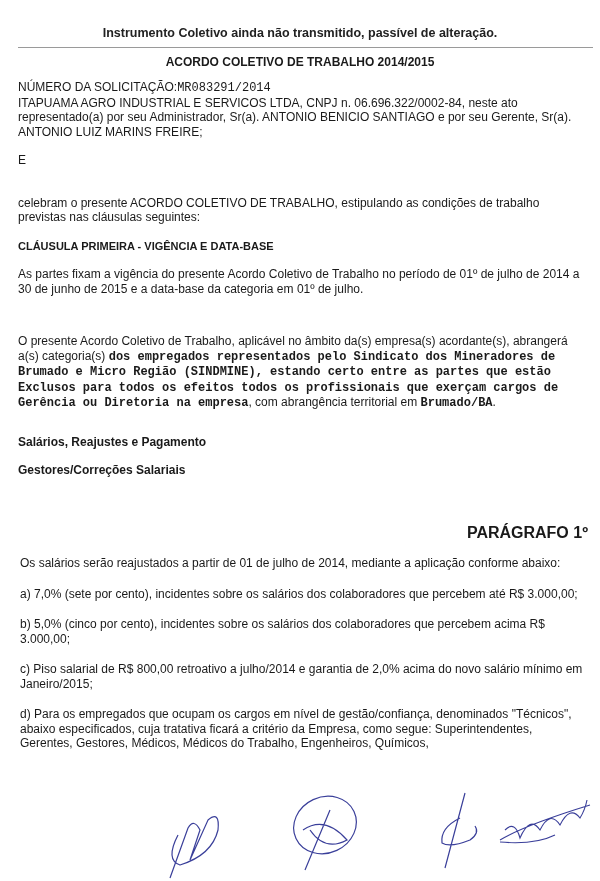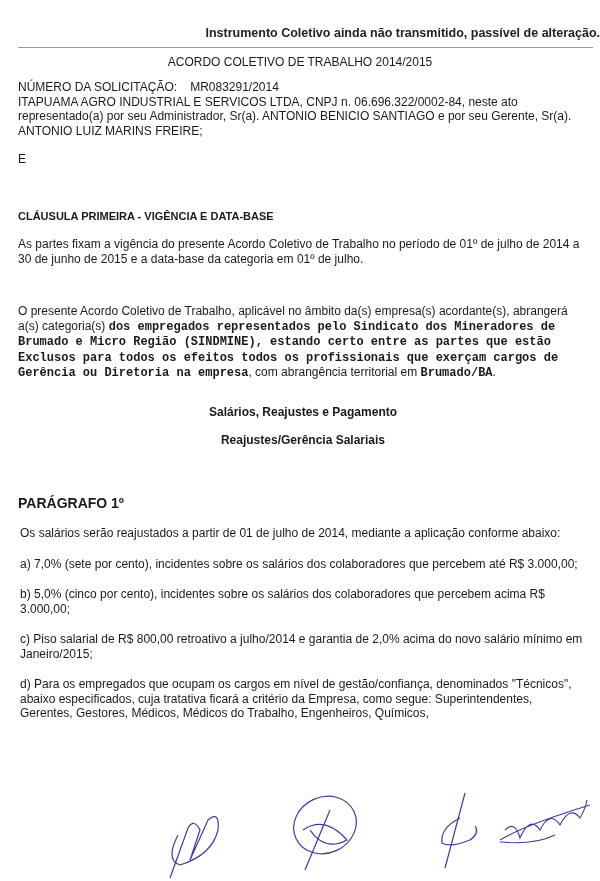--- a/index.html
+++ b/index.html
@@ -5,44 +5,44 @@
     html, body { margin: 0; padding: 0; }
     body {
       width: 600px; height: 881px; overflow: hidden;
       background: #ffffff;
       font-family: "Liberation Sans", sans-serif;
       color: #1a1a1a;
       position: relative;
     }
     .notice {
       position: absolute; top: 26px; left: 0; width: 600px;
-      text-align: right; font-size: 12.5px; font-weight: bold; color: #222;
+      text-align: center; font-size: 12.5px; font-weight: bold; color: #222;
     }
     .rule {
       position: absolute; top: 47px; left: 18px; width: 575px; height: 0;
       border-top: 1px solid #9a9a9a;
     }
     .doc-title {
       position: absolute; top: 55px; left: 0; width: 600px;
-      text-align: center; font-size: 12px; font-weight: normal;
+      text-align: center; font-size: 12px; font-weight: bold;
     }
     .content {
       position: absolute; top: 80px; left: 18px; width: 570px;
       font-size: 12px; line-height: 14.5px;
     }
     p { margin: 0; }
     .req-label { font-weight: normal; }
-    .req-value { margin-left: 13px; }
+    .req-value { margin-left: 0; font-family: Liberation Mono, monospace; }
     .gap-s { height: 14px; }
     .gap-m { height: 16px; }
     .gap-l { height: 24px; }
     .clause-title { font-weight: bold; font-size: 11px; }
     .b { font-weight: bold; font-family: Liberation Mono, monospace; }
-    .center-h { text-align: center; font-weight: bold; font-size: 12px; }
-    .para-title { font-weight: bold; font-size: 14px; }
+    .center-h { text-align: left; font-weight: bold; font-size: 12px; }
+    .para-title { font-weight: bold; font-size: 16px; text-align: right; }
     .indent { padding-left: 2px; }
     .signatures {
       position: absolute; top: 800px; left: 0; width: 600px; height: 81px;
     }
     .sig { position: absolute; }
   </style>
 </head>
 <body>
 
 <div class="notice">Instrumento Coletivo ainda não transmitido, passível de alteração.</div>
@@ -51,31 +51,32 @@
 
 <div class="content">
   <p>
     <span class="req-label">NÚMERO DA SOLICITAÇÃO:</span><span class="req-value">MR083291/2014</span>
   </p>
   <p>ITAPUAMA AGRO INDUSTRIAL E SERVICOS LTDA, CNPJ n. 06.696.322/0002-84, neste ato representado(a) por seu Administrador, Sr(a). ANTONIO BENICIO SANTIAGO e por seu Gerente, Sr(a). ANTONIO LUIZ MARINS FREIRE;</p>
   <div class="gap-s"></div>
   <p>E</p>
   <div class="gap-s"></div>
   <div class="gap-s"></div>
+  <p>celebram o presente ACORDO COLETIVO DE TRABALHO, estipulando as condições de trabalho previstas nas cláusulas seguintes:</p>
   <div class="gap-s"></div>
   <p class="clause-title">CLÁUSULA PRIMEIRA - VIGÊNCIA E DATA-BASE</p>
   <div class="gap-s"></div>
   <p>As partes fixam a vigência do presente Acordo Coletivo de Trabalho no período de 01º de julho de 2014 a 30 de junho de 2015 e a data-base da categoria em 01º de julho.</p>
   <div class="gap-l"></div>
   <div class="gap-s"></div>
   <p><span>O presente Acordo Coletivo de Trabalho, aplicável no âmbito da(s) empresa(s) acordante(s), abrangerá a(s) categoria(s) </span><span class="b">dos empregados representados pelo Sindicato dos Mineradores de Brumado e Micro Região (SINDMINE), estando certo entre as partes que estão Exclusos para todos os efeitos todos os profissionais que exerçam cargos de Gerência ou Diretoria na empresa</span><span>, com abrangência territorial em </span><span class="b">Brumado/BA</span><span>.</span></p>
   <div class="gap-l"></div>
   <p class="center-h">Salários, Reajustes e Pagamento</p>
   <div class="gap-s"></div>
-  <p class="center-h">Reajustes/Gerência Salariais</p>
+  <p class="center-h">Gestores/Correções Salariais</p>
   <div class="gap-l"></div>
   <div class="gap-l"></div>
   <p class="para-title">PARÁGRAFO 1º</p>
   <div class="gap-m"></div>
   <p class="indent">Os salários serão reajustados a partir de 01 de julho de 2014, mediante a aplicação conforme abaixo:</p>
   <div class="gap-m"></div>
   <p class="indent">a) 7,0% (sete por cento), incidentes sobre os salários dos colaboradores que percebem até R$ 3.000,00;</p>
   <div class="gap-m"></div>
   <p class="indent">b)  5,0% (cinco por cento),  incidentes sobre os salários dos colaboradores que percebem acima R$ 3.000,00;</p>
   <div class="gap-m"></div>

